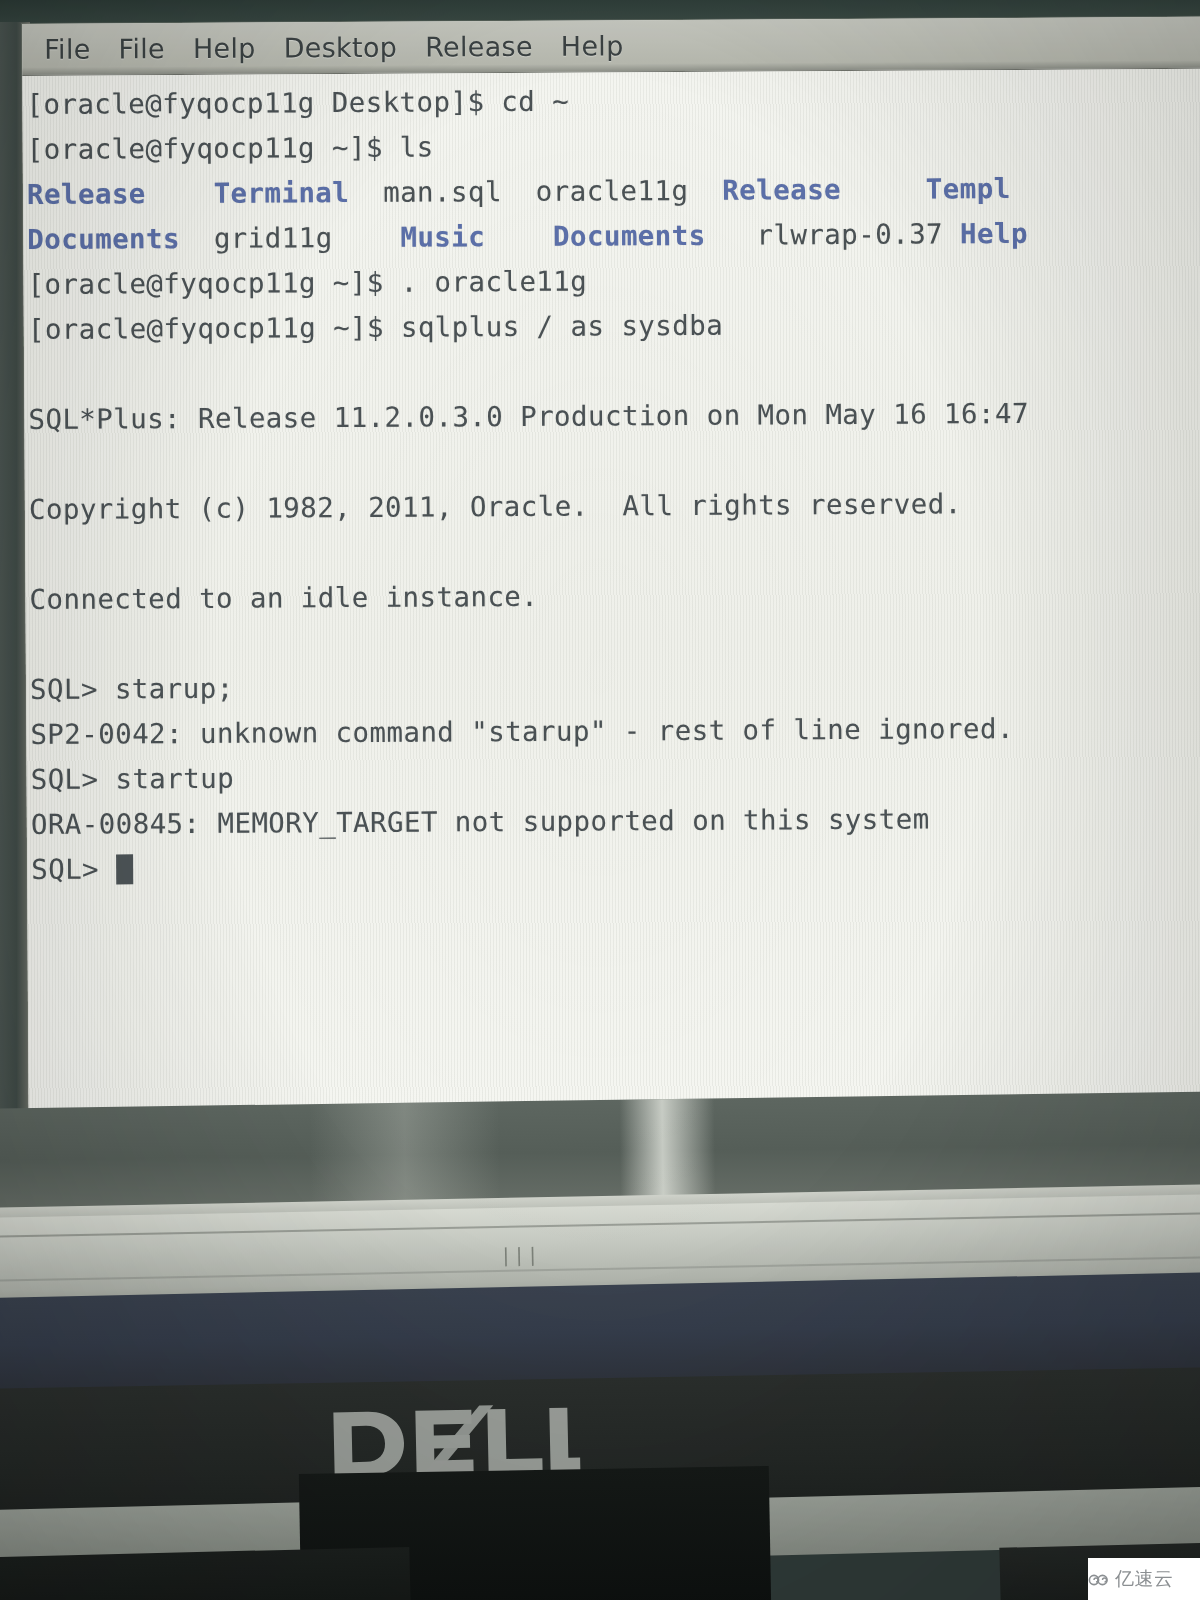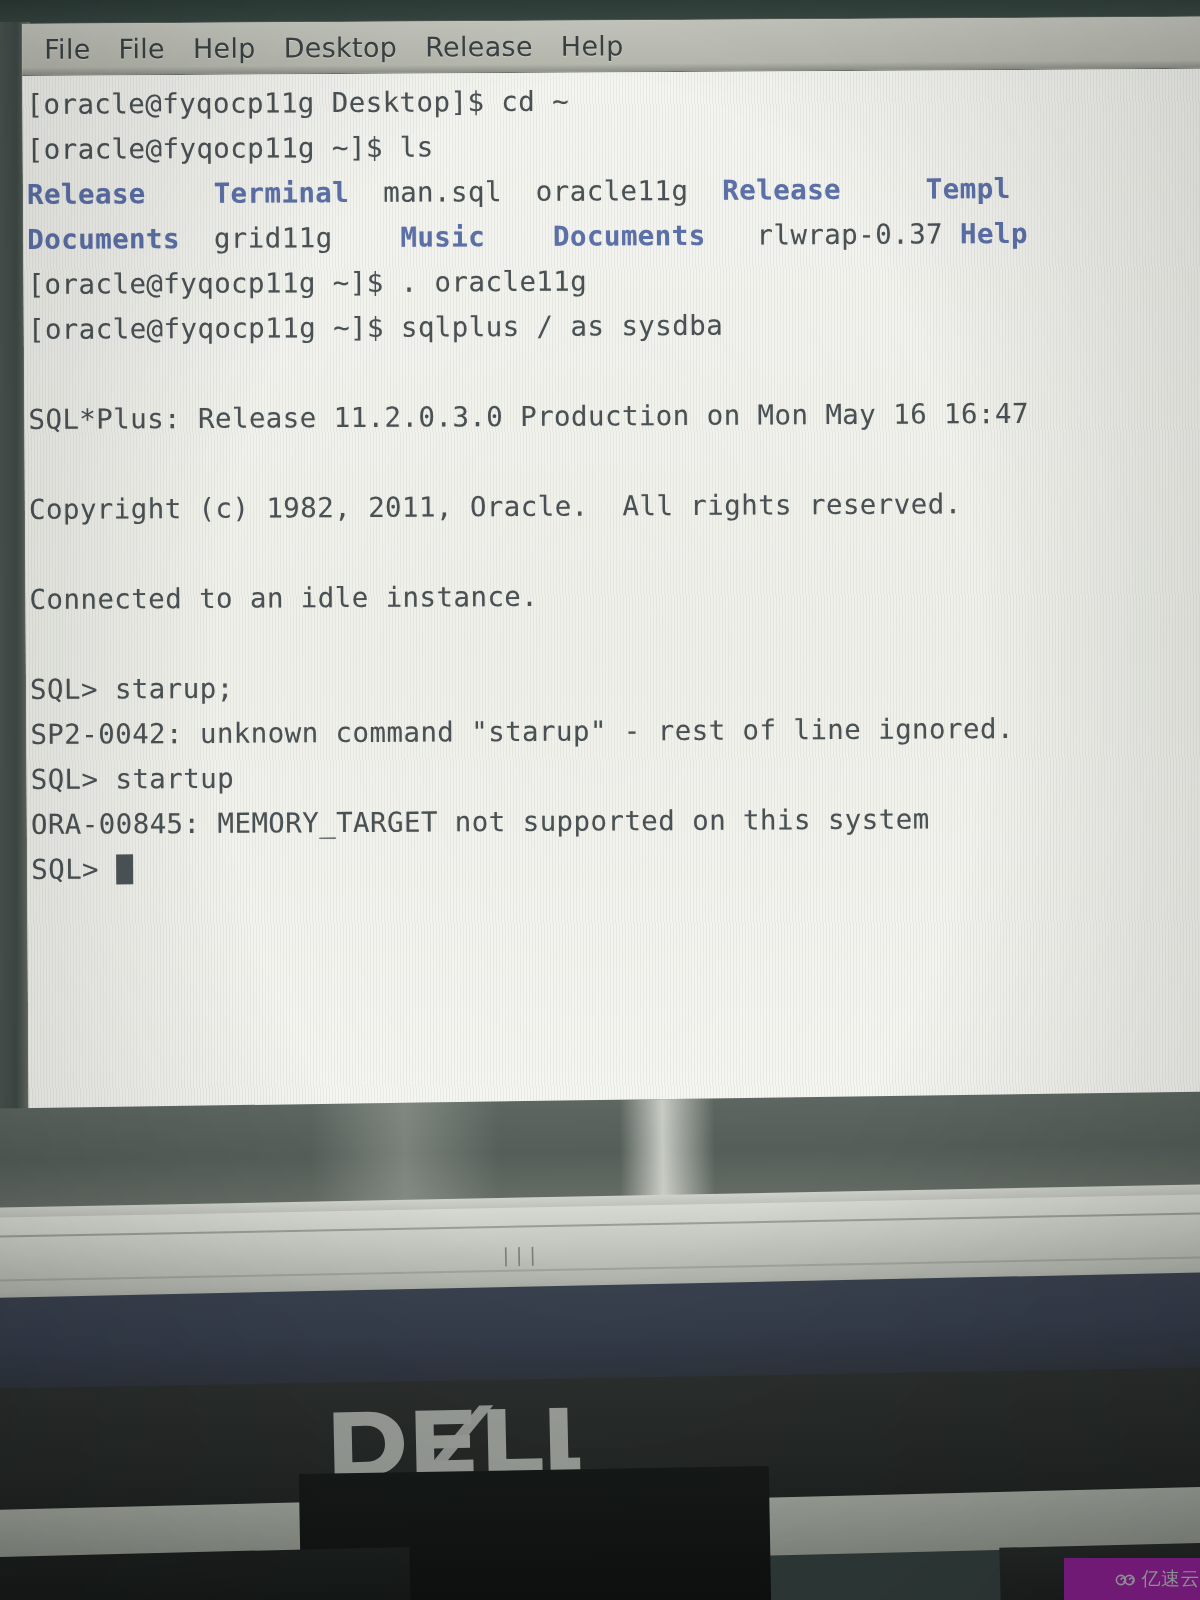--- a/index.html
+++ b/index.html
@@ -176,23 +176,23 @@
     left: 0; top: 0; width: 1200px; height: 1600px;
     pointer-events: none;
     background:
       radial-gradient(ellipse at 50% 42%, rgba(255,255,255,.05) 0%, rgba(0,0,0,.0) 45%, rgba(0,0,0,.22) 100%);
     mix-blend-mode: multiply;
     opacity: .75;
   }
 
   
   .watermark {
-    right: 0; bottom: 0; width: 136px; height: 42px;
-    background: #701a75;
-    display: flex; align-items: center; justify-content: flex-end;
+    right: 0; bottom: 0; width: 112px; height: 42px;
+    background: #ffffff;
+    display: flex; align-items: center; justify-content: flex-start;
     gap: 5px;
   }
   .watermark .wm-text {
     font-family: "DejaVu Sans", sans-serif;
     font-size: 19px;
     color: #8b8f92;
     letter-spacing: .5px;
   }
   .watermark svg { display: block; }
 </style>

